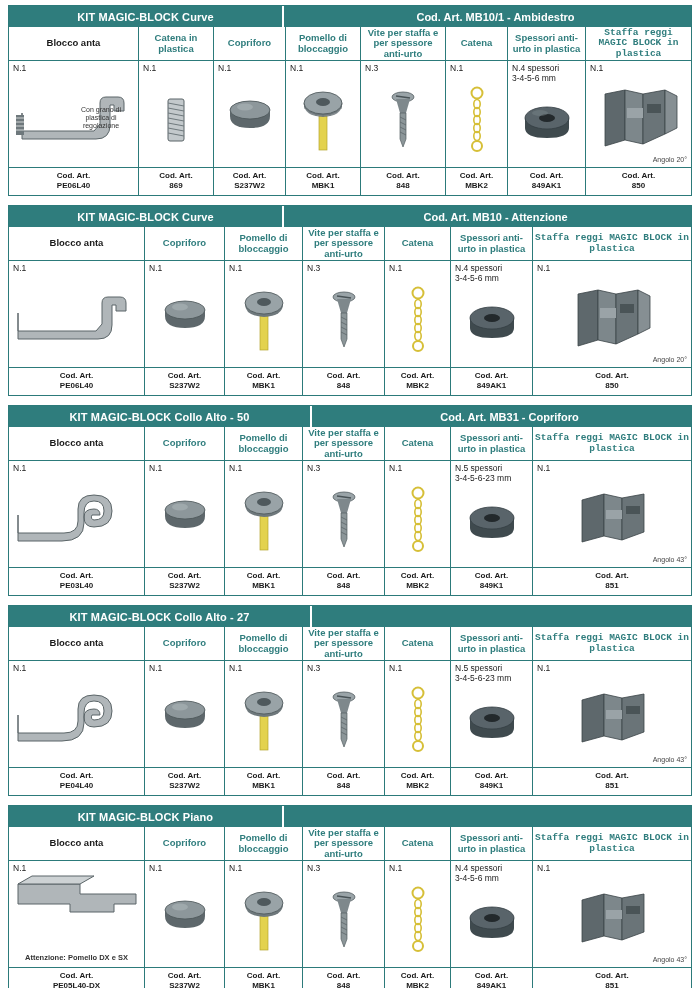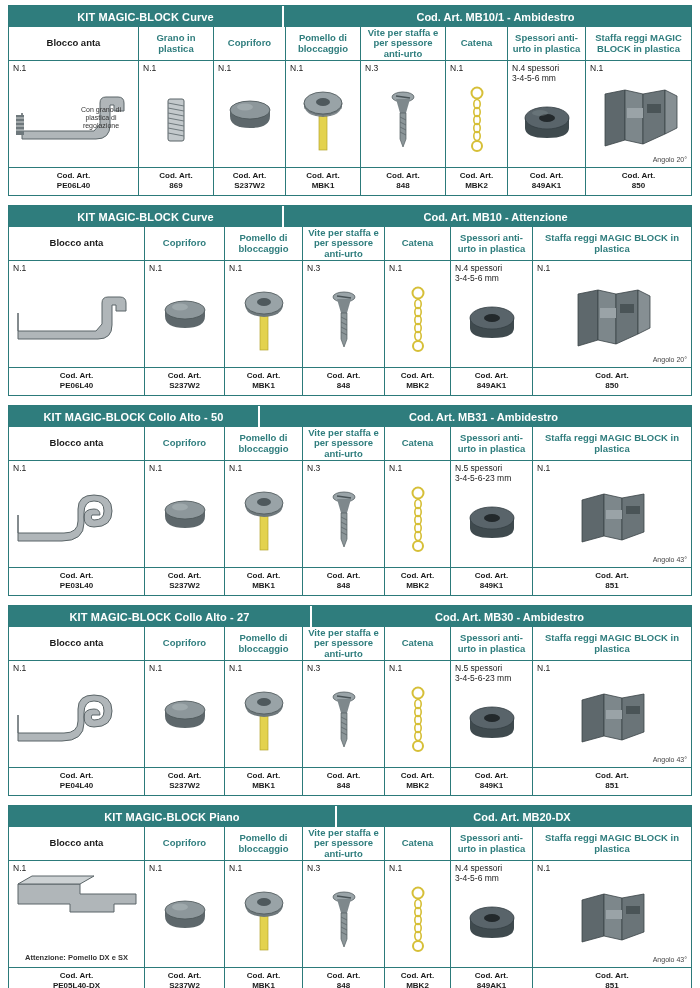--- a/index.html
+++ b/index.html
@@ -57,21 +57,21 @@
     height: 34px;
   }
   .col-head .ch {
     display: flex; align-items: center; justify-content: center;
     text-align: center;
     font-size: 9.5px; font-weight: bold;
     border-right: 1px solid #2c7a7a;
     line-height: 1.1;
     padding: 0 2px;
   }
-  .col-head .ch:last-child { border-right: none; }
+  .col-head .ch:last-child { border-right: none; font-family: Liberation Mono, monospace; }
   .col-head .ch.teal { color: #2f7d7d; }
 
   
   .body-row { display: flex; }
   .cell {
     border-right: 1px solid #2c7a7a;
     position: relative;
     display: flex;
     flex-direction: column;
     min-height: 106px;
@@ -127,21 +127,21 @@
 
 <div class="page">
 
   <div class="kit">
     <div class="kit-head">
       <div class="hl" style="width:275px">KIT MAGIC-BLOCK Curve</div>
       <div class="hr">Cod. Art. MB10/1 - Ambidestro</div>
     </div>
     <div class="col-head">
       <div class="ch" style="width:130px">Blocco anta</div>
-      <div class="ch teal" style="width:75px">Grano
+      <div class="ch teal" style="width:75px">Catena
 in plastica</div>
       <div class="ch teal" style="width:72px">Copriforo</div>
       <div class="ch teal" style="width:75px">Pomello
 di bloccaggio</div>
       <div class="ch teal" style="width:85px">Vite per staffa
 e per spessore
 anti-urto</div>
       <div class="ch teal" style="width:62px">Catena</div>
       <div class="ch teal" style="width:78px">Spessori
 anti-urto
@@ -420,22 +420,22 @@
 MBK2</div>
       <div class="code" style="width:82px">Cod. Art.
 849AK1</div>
       <div class="code" style="flex:1">Cod. Art.
 850</div>
     </div>
   </div>
 
   <div class="kit">
     <div class="kit-head">
-      <div class="hl" style="width:251px">KIT MAGIC-BLOCK Collo Alto - 50</div>
-      <div class="hr">Cod. Art. MB31 - Ambidestro</div>
+      <div class="hl" style="width:303px">KIT MAGIC-BLOCK Collo Alto - 50</div>
+      <div class="hr">Cod. Art. MB31 - Copriforo</div>
     </div>
     <div class="col-head">
       <div class="ch" style="width:136px">Blocco anta</div>
       <div class="ch teal" style="width:80px">Copriforo</div>
       <div class="ch teal" style="width:78px">Pomello
 di bloccaggio</div>
       <div class="ch teal" style="width:82px">Vite per staffa
 e per spessore
 anti-urto</div>
       <div class="ch teal" style="width:66px">Catena</div>
@@ -548,21 +548,20 @@
       <div class="code" style="width:82px">Cod. Art.
 849K1</div>
       <div class="code" style="flex:1">Cod. Art.
 851</div>
     </div>
   </div>
 
   <div class="kit">
     <div class="kit-head">
       <div class="hl" style="width:303px">KIT MAGIC-BLOCK Collo Alto - 27</div>
-      <div class="hr">Cod. Art. MB30 - Ambidestro</div>
     </div>
     <div class="col-head">
       <div class="ch" style="width:136px">Blocco anta</div>
       <div class="ch teal" style="width:80px">Copriforo</div>
       <div class="ch teal" style="width:78px">Pomello
 di bloccaggio</div>
       <div class="ch teal" style="width:82px">Vite per staffa
 e per spessore
 anti-urto</div>
       <div class="ch teal" style="width:66px">Catena</div>
@@ -674,22 +673,21 @@
 MBK2</div>
       <div class="code" style="width:82px">Cod. Art.
 849K1</div>
       <div class="code" style="flex:1">Cod. Art.
 851</div>
     </div>
   </div>
 
   <div class="kit">
     <div class="kit-head">
-      <div class="hl" style="width:328px">KIT MAGIC-BLOCK Piano</div>
-      <div class="hr">Cod. Art. MB20-DX</div>
+      <div class="hl" style="width:275px">KIT MAGIC-BLOCK Piano</div>
     </div>
     <div class="col-head">
       <div class="ch" style="width:136px">Blocco anta</div>
       <div class="ch teal" style="width:80px">Copriforo</div>
       <div class="ch teal" style="width:78px">Pomello
 di bloccaggio</div>
       <div class="ch teal" style="width:82px">Vite per staffa
 e per spessore
 anti-urto</div>
       <div class="ch teal" style="width:66px">Catena</div>

